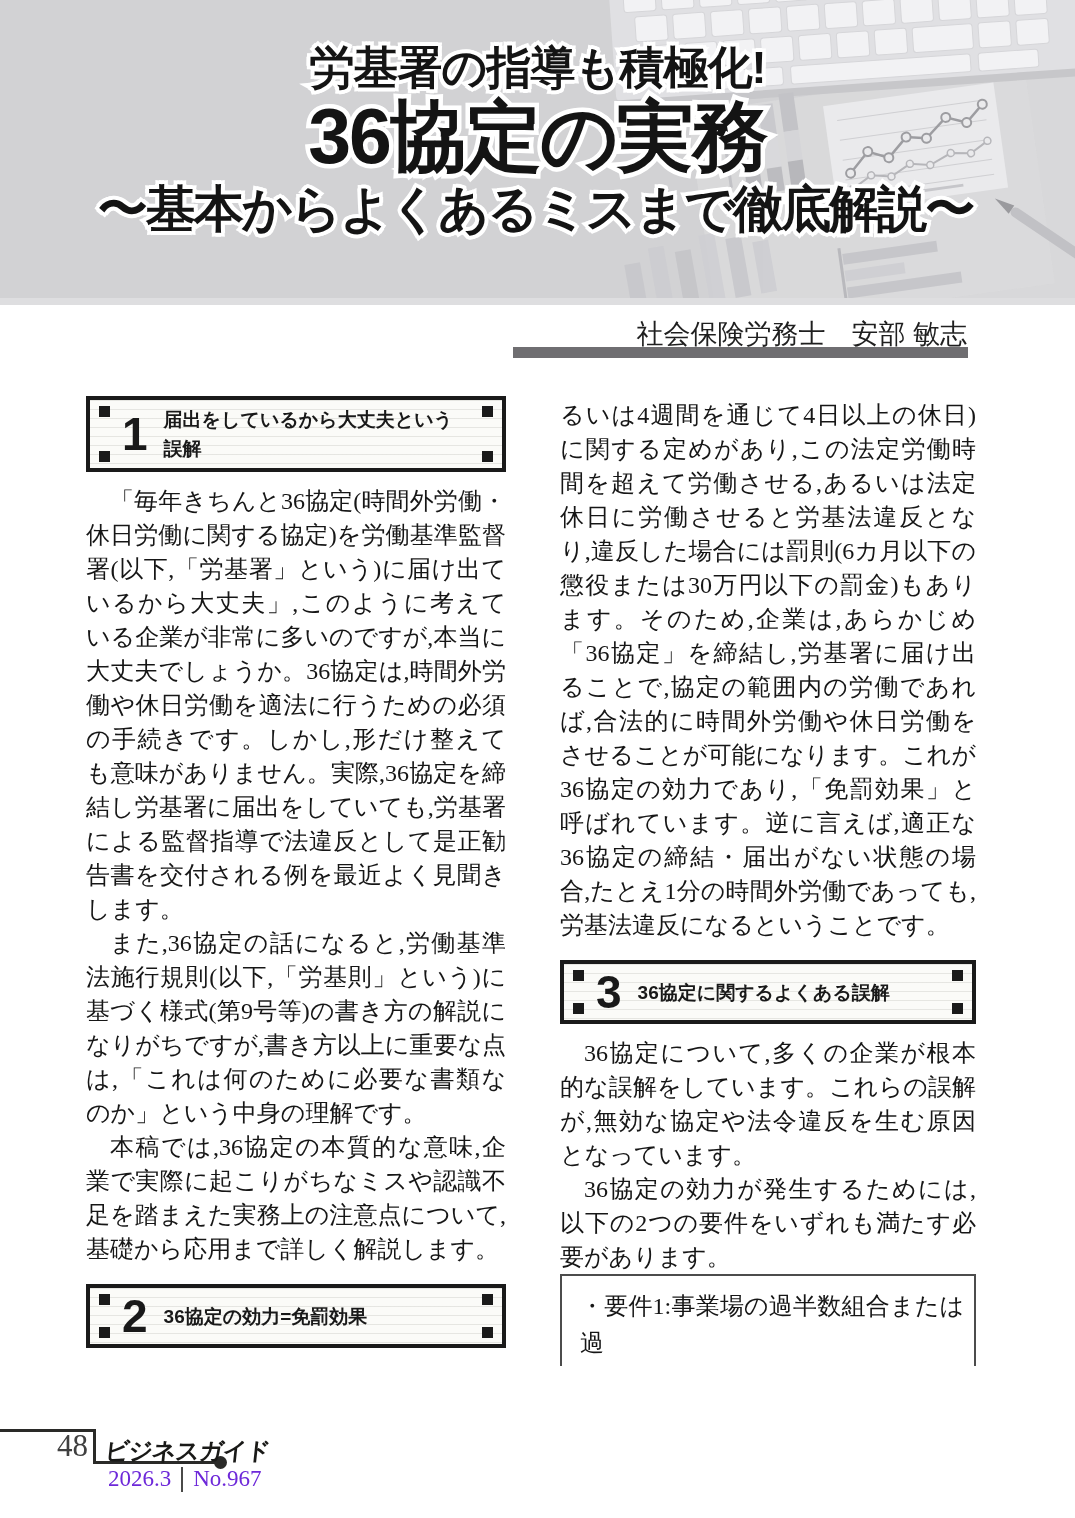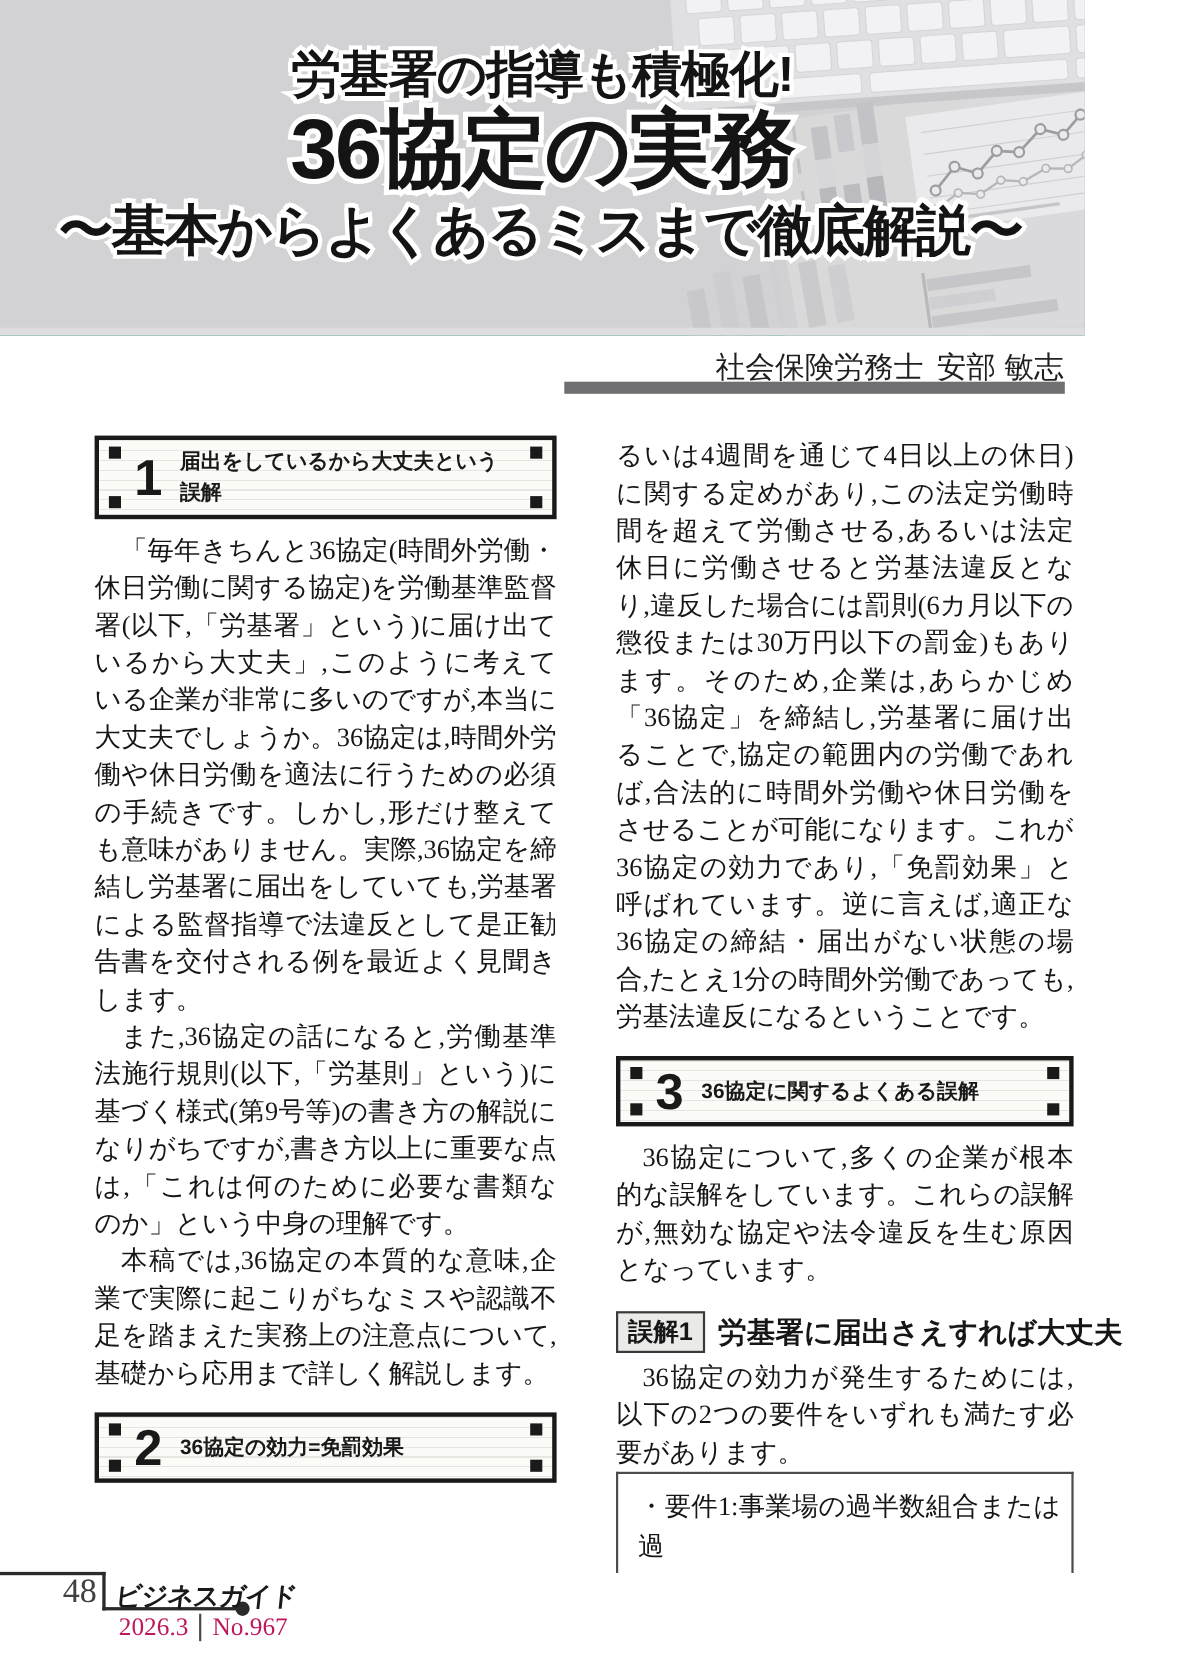--- a/index.html
+++ b/index.html
@@ -5,22 +5,22 @@
   html,body { margin:0; padding:0; background:#ffffff; }
   .page {
     position:relative; width:1075px; height:1518px;
     background:#ffffff; overflow:hidden;
     font-family:"Liberation Serif", serif;
     color:#1b1b1b;
   }
 
   
   .banner {
-    position:absolute; top:0; left:0; width:986px; height:305px;
-    background:#0f766e; overflow:hidden;
+    position:absolute; top:0; left:0; width:1075px; height:305px;
+    background:#0ea5e9; overflow:hidden;
   }
   .banner svg { position:absolute; top:0; left:0; }
 
   .title-block {
     position:absolute; top:44px; left:0; right:0; text-align:center;
     font-family:"Liberation Sans", sans-serif; font-weight:900; color:#141414;
     line-height:1.08;
   }
   .stroked {
     -webkit-text-stroke:7px #ffffff; paint-order:stroke fill;
@@ -30,21 +30,21 @@
   }
   .kicker   { font-size:45px; letter-spacing:-1px; margin:0; }
   .main-title { font-size:77px; letter-spacing:-2px; margin:2px 0 0 0; -webkit-text-stroke-width:9px; }
   .subtitle { font-size:50px; letter-spacing:-2px; margin:4px 4px 0 0; }
 
   .author-line {
     position:absolute; top:316px; right:108px;
     font-family:"Liberation Sans", sans-serif; font-size:27px; color:#1f1f1f;
     white-space:nowrap;
   }
-  .author-role { margin-right:12px;font-family:Liberation Mono, monospace; }
+  .author-role { margin-right:26px;font-family:Liberation Mono, monospace; }
   .accent-bar {
     position:absolute; top:347px; left:513px; width:455px; height:11px;
     background:#6f6e71;
   }
 
   
   .col {
     position:absolute; font-size:24px; line-height:34px;
     text-align:justify; text-align-last:left; color:#161616;
   }
@@ -114,21 +114,21 @@
     position:absolute; top:1428px; left:40px; width:48px; text-align:right;
     font-size:31px; color:#404040;
   }
   .magazine-logo {
     position:absolute; top:1435px; left:105px;
     font-family:"Liberation Sans", sans-serif; font-weight:900; font-size:24px;
     letter-spacing:-1px; transform:skewX(-6deg); color:#191917;
   }
   .issue-line {
     position:absolute; top:1466px; left:108px;
-    font-size:23px; color:#be185d; display:flex; align-items:center;
+    font-size:23px; color:#6d28d9; display:flex; align-items:center;
   }
   .issue-sep { width:2px; height:25px; background:#4a4a48; margin:0 10px; }
 </style>
 </head>
 <body>
 
 <div class="page">
 
   <div class="banner">
     <svg width="1075" height="305" viewBox="0 0 1075 305">
@@ -292,24 +292,20 @@
     <p class="body cont">るいは4週間を通じて4日以上の休日)に関する定めがあり,この法定労働時間を超えて労働させる,あるいは法定休日に労働させると労基法違反となり,違反した場合には罰則(6カ月以下の懲役または30万円以下の罰金)もあります。そのため,企業は,あらかじめ「36協定」を締結し,労基署に届け出ることで,協定の範囲内の労働であれば,合法的に時間外労働や休日労働をさせることが可能になります。これが36協定の効力であり,「免罰効果」と呼ばれています。逆に言えば,適正な36協定の締結・届出がない状態の場合,たとえ1分の時間外労働であっても,労基法違反になるということです。</p>
     <div class="section-box box-after">
       <span class="corner tl"></span>
       <span class="corner tr"></span>
       <span class="corner bl"></span>
       <span class="corner br"></span>
       <span class="section-num">3</span>
       <span class="section-title">36協定に関するよくある誤解</span>
     </div>
     <p class="body mt">36協定について,多くの企業が根本的な誤解をしています。これらの誤解が,無効な協定や法令違反を生む原因となっています。</p>
-    <div class="misconception">
-      <span class="misconception-tag">誤解1</span>
-      <span class="misconception-title">労基署に届出さえすれば大丈夫</span>
-    </div>
     <p class="body">36協定の効力が発生するためには,以下の2つの要件をいずれも満たす必要があります。</p>
     <div class="requirement-box">
       <span>・要件1:事業場の過半数組合または過</span>
       <span class="req-line2">半数代表者と使用者による適</span>
     </div>
   </div>
 
   <div class="footer-rule-top"></div>
   <div class="footer-rule-vert"></div>
   <div class="footer-rule-bot"></div>

